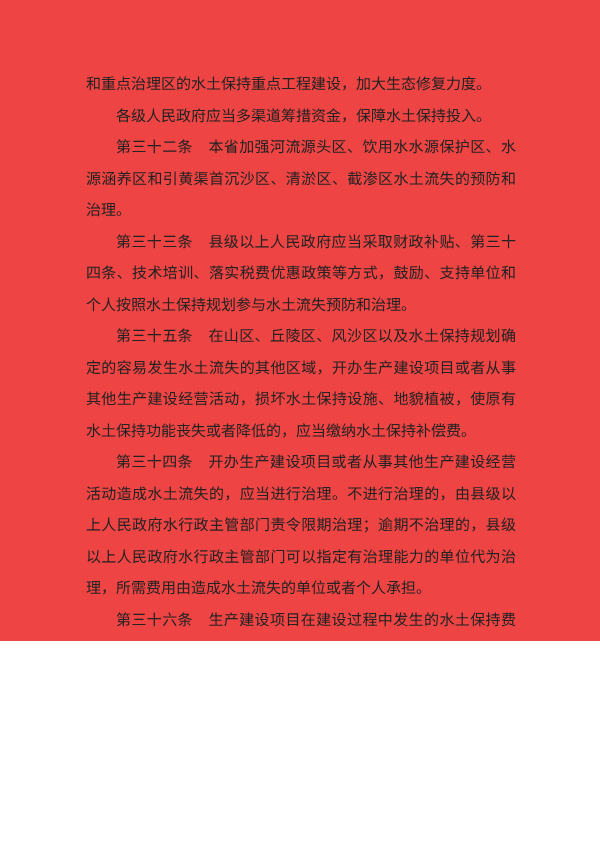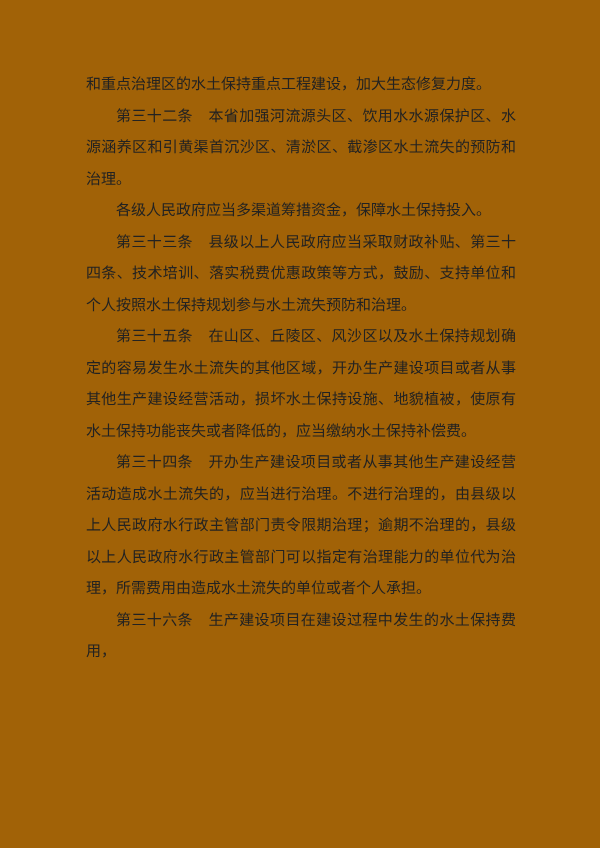--- a/index.html
+++ b/index.html
@@ -3,22 +3,22 @@
 <meta charset="utf-8">
 <style>
   html, body {
     margin: 0;
     padding: 0;
     background: #ffffff;
   }
   .page {
     position: relative;
     width: 600px;
-    height: 848px;
-    background: #a16207;
+    height: 641px;
+    background: #ef4444;
     overflow: hidden;
     font-family: "Liberation Serif", "DejaVu Serif", serif;
     color: #222222;
   }
   .content {
     position: absolute;
     left: 86px;
     top: 69px;
     width: 430px;
     font-size: 15px;
@@ -34,20 +34,20 @@
   .para.indent {
     text-indent: 2em;
   }
 </style>
 </head>
 <body>
 
 <div class="page">
   <div class="content">
     <p class="para">和重点治理区的水土保持重点工程建设，加大生态修复力度。</p>
+    <p class="para indent">各级人民政府应当多渠道筹措资金，保障水土保持投入。</p>
     <p class="para indent">第三十二条　本省加强河流源头区、饮用水水源保护区、水源涵养区和引黄渠首沉沙区、清淤区、截渗区水土流失的预防和治理。</p>
-    <p class="para indent">各级人民政府应当多渠道筹措资金，保障水土保持投入。</p>
     <p class="para indent">第三十三条　县级以上人民政府应当采取财政补贴、第三十四条、技术培训、落实税费优惠政策等方式，鼓励、支持单位和个人按照水土保持规划参与水土流失预防和治理。</p>
     <p class="para indent">第三十五条　在山区、丘陵区、风沙区以及水土保持规划确定的容易发生水土流失的其他区域，开办生产建设项目或者从事其他生产建设经营活动，损坏水土保持设施、地貌植被，使原有水土保持功能丧失或者降低的，应当缴纳水土保持补偿费。</p>
     <p class="para indent">第三十四条　开办生产建设项目或者从事其他生产建设经营活动造成水土流失的，应当进行治理。不进行治理的，由县级以上人民政府水行政主管部门责令限期治理；逾期不治理的，县级以上人民政府水行政主管部门可以指定有治理能力的单位代为治理，所需费用由造成水土流失的单位或者个人承担。</p>
     <p class="para indent">第三十六条　生产建设项目在建设过程中发生的水土保持费用，</p>
   </div>
 </div>
 
 </body></html>

